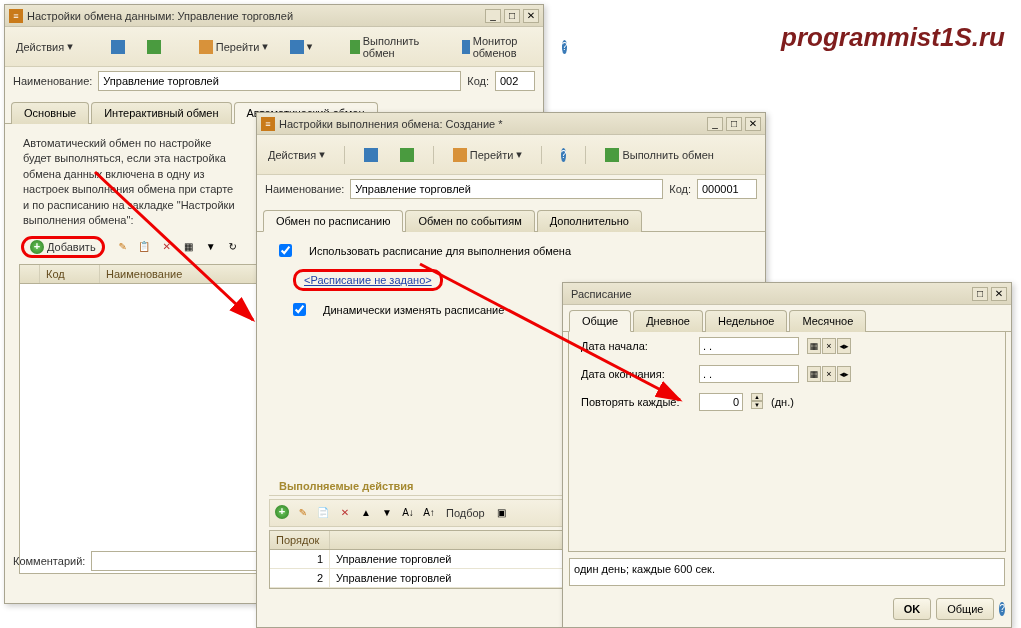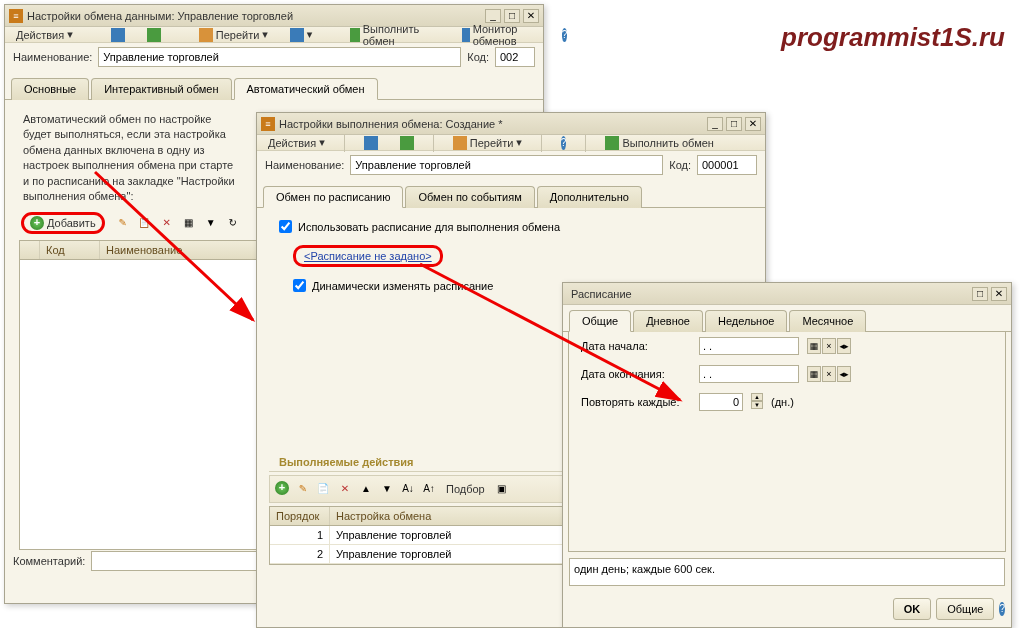--- a/index.html
+++ b/index.html
@@ -3,21 +3,21 @@
 <meta charset="utf-8">
 <style>
 *{box-sizing:border-box;margin:0;padding:0;font-family:Arial,sans-serif;font-size:11px}
 body{background:#fff;width:1021px;height:628px;position:relative;overflow:hidden}
 .window{position:absolute;background:#f7f4e9;border:1px solid #a8a490;box-shadow:2px 2px 6px rgba(0,0,0,.2)}
 .titlebar{background:linear-gradient(#ebe6d2,#ddd7bf);height:22px;display:flex;align-items:center;padding:0 4px;border-bottom:1px solid #c8c3ad}
 .titlebar-icon{width:14px;height:14px;background:#c97a1a;margin-right:4px;display:flex;align-items:center;justify-content:center;color:#fff;font-size:9px}
 .titlebar-text{flex:1;color:#333}
 .titlebar-btns{display:flex;gap:3px}
 .titlebar-btn{width:16px;height:14px;border:1px solid #b5b096;background:#ebe6d2;display:flex;align-items:center;justify-content:center;font-size:10px;cursor:pointer}
-.toolbar{background:linear-gradient(#f5f1e2,#ece6d0);height:16px;display:flex;align-items:center;padding:0 6px;gap:12px;border-bottom:1px solid #d4cfb8}
+.toolbar{background:linear-gradient(#f5f1e2,#ece6d0);height:40px;display:flex;align-items:center;padding:0 6px;gap:12px;border-bottom:1px solid #d4cfb8}
 .tbtn{height:20px;padding:0 4px;display:flex;align-items:center;gap:3px;border:1px solid transparent;cursor:pointer;color:#333}
 .tsep{width:1px;height:18px;background:#c8c3ad;margin:0 2px}
 .icon{width:14px;height:14px;display:inline-block}
 .icon-green{background:#4a9b3f}
 .icon-blue{background:#3a7bb8}
 .icon-orange{background:#d8923a}
 .icon-help{background:#3a7bb8;border-radius:50%;color:#fff;text-align:center;line-height:14px;font-size:10px}
 .form-row{display:flex;align-items:center;padding:4px 8px;gap:6px}
 .form-label{color:#333}
 .form-input{flex:1;height:20px;border:1px solid #b5b096;background:#fff;padding:0 4px}
@@ -32,21 +32,21 @@
 .tbl-btn.add{color:#2a7b1f}
 .tbl-btn.orange{color:#c97a1a}
 .tbl{border:1px solid #b5b096;background:#fff}
 .tbl-header{display:flex;background:linear-gradient(#f0ecd9,#e3ddc3);border-bottom:1px solid #b5b096}
 .tbl-col{padding:3px 6px;border-right:1px solid #d4cfb8;color:#654d1f}
 .tbl-body{min-height:40px}
 .tbl-row{display:flex;border-bottom:1px solid #e8e4d2}
 .tbl-cell{padding:3px 6px;border-right:1px solid #e8e4d2}
 .add-btn-hl{border:3px solid #e00;border-radius:14px;padding:1px 6px;display:inline-flex;align-items:center;gap:3px}
 .green-plus{width:14px;height:14px;background:radial-gradient(#6fc95f,#2a7b1f);border-radius:50%;color:#fff;text-align:center;line-height:13px;font-weight:bold}
-.checkbox-row{display:flex;align-items:center;gap:6px;padding:4px 14px}
+.checkbox-row{display:flex;align-items:center;gap:17px;padding:4px 14px}
 .link-hl{border:3px solid #e00;border-radius:10px;padding:2px 8px;display:inline-block}
 .link-txt{color:#2244aa;text-decoration:underline;cursor:pointer}
 .section-title{color:#a58930;font-weight:bold;padding:6px 10px 3px;border-bottom:1px solid #d4cfb8;margin:0 4px}
 .btn{height:22px;padding:0 10px;border:1px solid #b5b096;background:linear-gradient(#faf7ea,#e8e2ca);border-radius:3px;cursor:pointer}
 .btn.primary{font-weight:bold}
 .button-row{display:flex;justify-content:flex-end;gap:5px;padding:6px;align-items:center}
 .watermark{position:absolute;top:22px;right:16px;font-size:26px;font-weight:bold;color:#7f1d1d;font-style:italic}
 .arrow{position:absolute;pointer-events:none}
 .sched-row{display:flex;align-items:center;padding:5px 12px;gap:8px}
 .sched-label{width:110px}
@@ -216,21 +216,20 @@
       <span class="tbl-btn">A↓</span>
       <span class="tbl-btn">A↑</span>
       <span class="tbtn">
           <span>Подбор</span>
         </span>
       <span class="tbl-btn">▣</span>
     </div>
     <div class="tbl" style="margin:0 4px">
       <div class="tbl-header">
         <div class="tbl-col" style="width:60px">Порядок</div>
-        <div class="tbl-col" style="flex:1">Настройка обмена</div>
       </div>
       <div class="tbl-row">
         <div class="tbl-cell" style="width:60px;text-align:right">1</div>
         <div class="tbl-cell" style="flex:1">Управление торговлей</div>
       </div>
       <div class="tbl-row">
         <div class="tbl-cell" style="width:60px;text-align:right">2</div>
         <div class="tbl-cell" style="flex:1">Управление торговлей</div>
       </div>
     </div>

